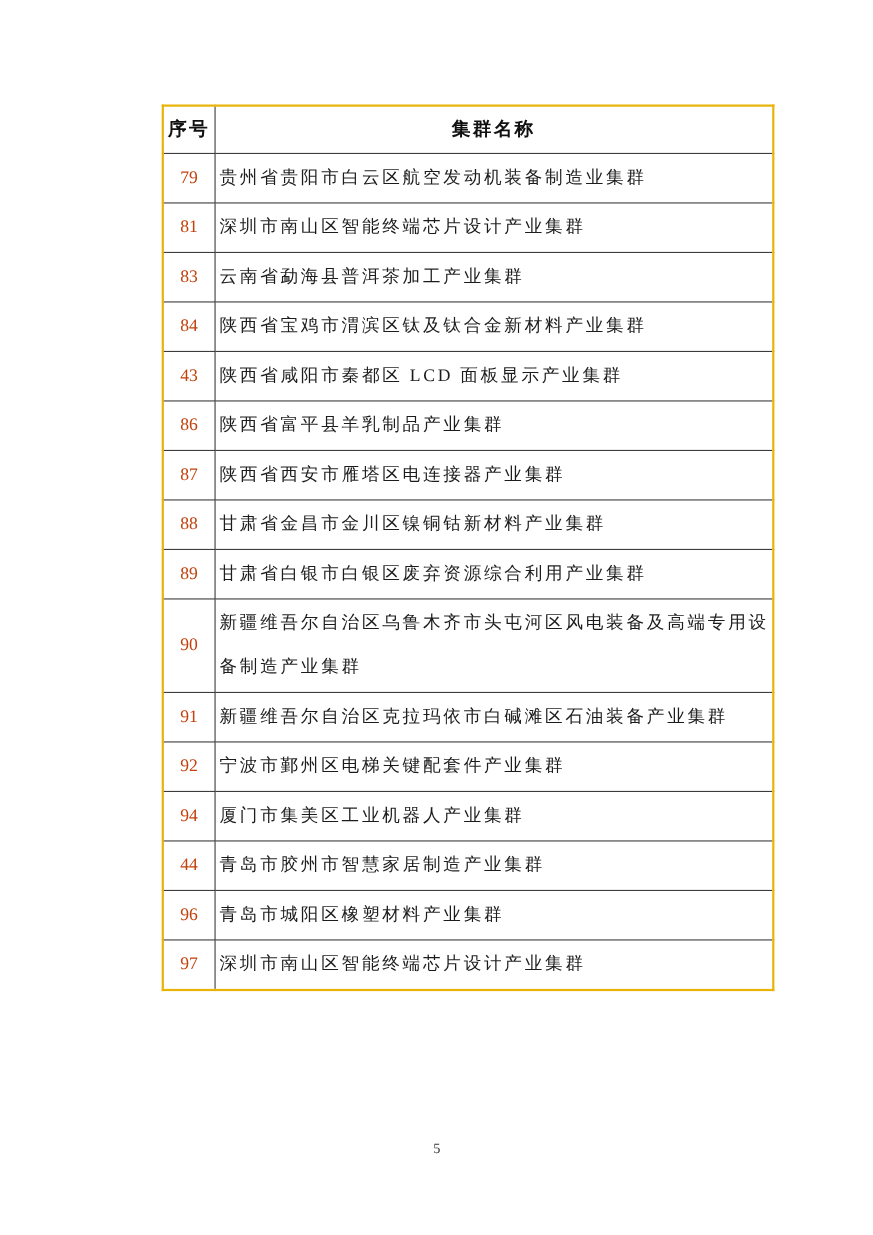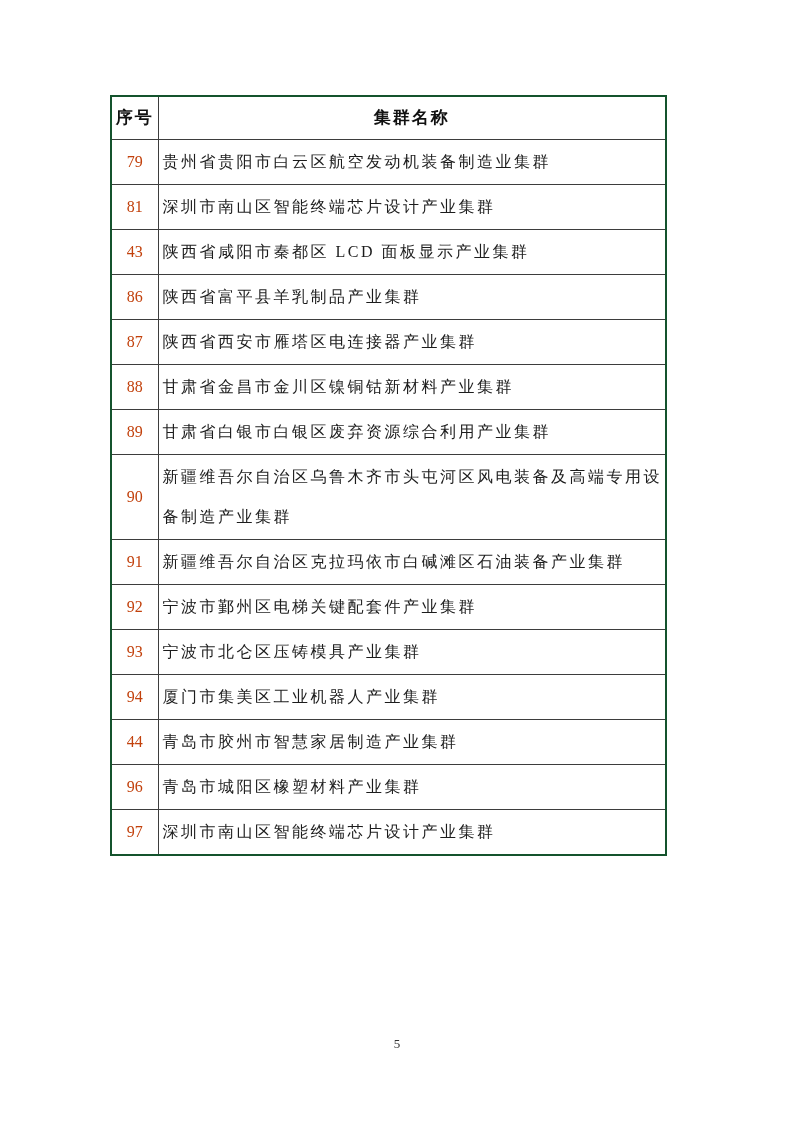--- a/index.html
+++ b/index.html
@@ -17,22 +17,23 @@
   }
   .doc-table-wrap {
     position: absolute;
     left: 110px;
     top: 95px;
     width: 557px;
   }
   table.cluster-table {
     width: 100%;
     border-collapse: collapse;
-    border: 2px solid #14532d;
+    border: 2px solid #eab308;
     table-layout: fixed;
+    margin-left: 37px;
   }
   table.cluster-table th,
   table.cluster-table td {
     border: 1px solid #3d3d3d;
     vertical-align: middle;
     box-sizing: border-box;
   }
   th.col-index, td.cell-index {
     width: 47px;
     text-align: center;
@@ -87,20 +88,28 @@
     <tbody>
       <tr>
         <td class="cell-index">79</td>
         <td class="cell-name">贵州省贵阳市白云区航空发动机装备制造业集群</td>
       </tr>
       <tr>
         <td class="cell-index">81</td>
         <td class="cell-name">深圳市南山区智能终端芯片设计产业集群</td>
       </tr>
       <tr>
+        <td class="cell-index">83</td>
+        <td class="cell-name">云南省勐海县普洱茶加工产业集群</td>
+      </tr>
+      <tr>
+        <td class="cell-index">84</td>
+        <td class="cell-name">陕西省宝鸡市渭滨区钛及钛合金新材料产业集群</td>
+      </tr>
+      <tr>
         <td class="cell-index">43</td>
         <td class="cell-name">陕西省咸阳市秦都区 LCD 面板显示产业集群</td>
       </tr>
       <tr>
         <td class="cell-index">86</td>
         <td class="cell-name">陕西省富平县羊乳制品产业集群</td>
       </tr>
       <tr>
         <td class="cell-index">87</td>
         <td class="cell-name">陕西省西安市雁塔区电连接器产业集群</td>
@@ -119,24 +128,20 @@
       </tr>
       <tr>
         <td class="cell-index">91</td>
         <td class="cell-name">新疆维吾尔自治区克拉玛依市白碱滩区石油装备产业集群</td>
       </tr>
       <tr>
         <td class="cell-index">92</td>
         <td class="cell-name">宁波市鄞州区电梯关键配套件产业集群</td>
       </tr>
       <tr>
-        <td class="cell-index">93</td>
-        <td class="cell-name">宁波市北仑区压铸模具产业集群</td>
-      </tr>
-      <tr>
         <td class="cell-index">94</td>
         <td class="cell-name">厦门市集美区工业机器人产业集群</td>
       </tr>
       <tr>
         <td class="cell-index">44</td>
         <td class="cell-name">青岛市胶州市智慧家居制造产业集群</td>
       </tr>
       <tr>
         <td class="cell-index">96</td>
         <td class="cell-name">青岛市城阳区橡塑材料产业集群</td>

